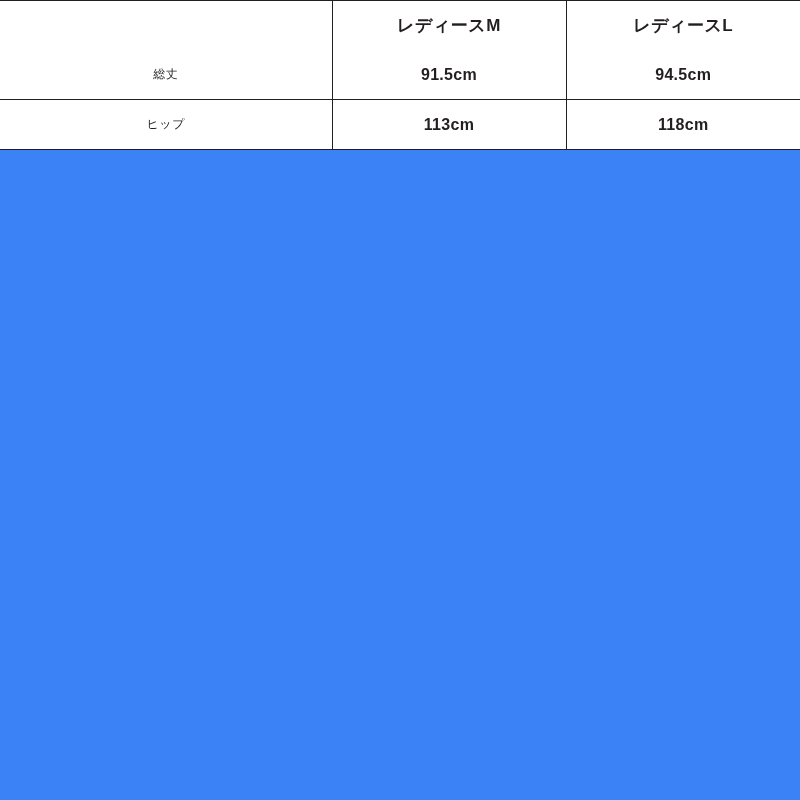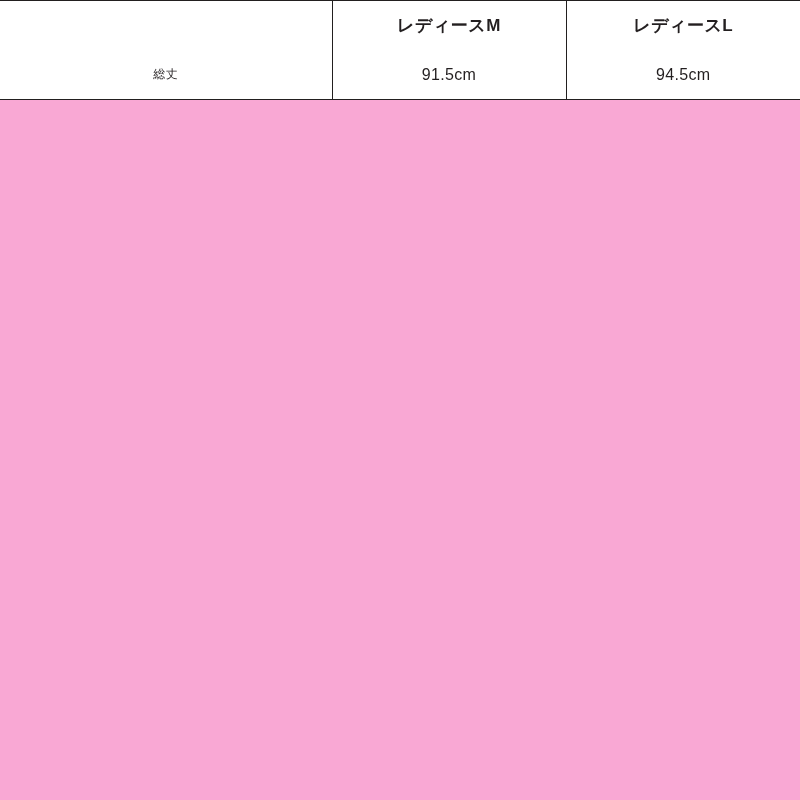--- a/index.html
+++ b/index.html
@@ -11,21 +11,21 @@
     width: 800px;
     height: 800px;
     font-family: "Liberation Sans", sans-serif;
     color: #231f20;
     overflow: hidden;
   }
   .sheet {
     width: 800px;
     height: 800px;
     position: relative;
-    background: #f9a8d4;
+    background: #3b82f6;
   }
   table.size-table {
     border-collapse: collapse;
     table-layout: fixed;
     width: 800px;
     margin: 0;
     border-top: 1px solid #221f1f;
     border-bottom: 1px solid #221f1f;
   }
   table.size-table col.c-label { width: 332px; }
@@ -60,21 +60,21 @@
   }
   table.size-table tbody th.row-label {
     height: 49px;
     font-size: 12px;
     font-weight: normal;
     letter-spacing: 0.5px;
   }
   table.size-table tbody td.val {
     height: 49px;
     font-size: 16px;
-    font-weight: normal;
+    font-weight: bold;
     letter-spacing: 0.3px;
   }
   .blank-area {
     width: 800px;
     background: #ffffff;
   }
 </style>
 </head>
 <body>
 
@@ -92,18 +92,23 @@
         <th>レディースM</th>
         <th>レディースL</th>
       </tr>
     </thead>
     <tbody>
       <tr>
         <th class="row-label">総丈</th>
         <td class="val">91.5cm</td>
         <td class="val">94.5cm</td>
       </tr>
+      <tr>
+        <th class="row-label">ヒップ</th>
+        <td class="val">113cm</td>
+        <td class="val">118cm</td>
+      </tr>
     </tbody>
   </table>
 
   <div class="blank-area"></div>
 
 </div>
 
 </body></html>

